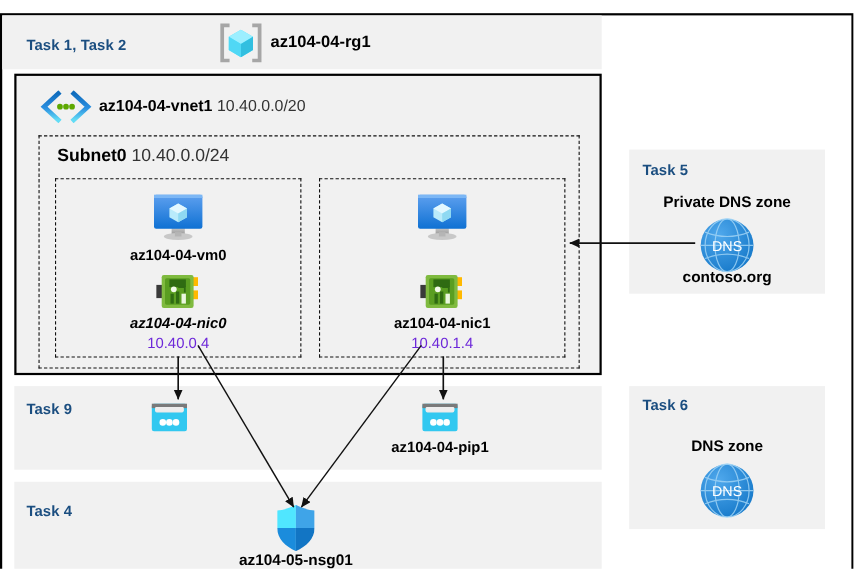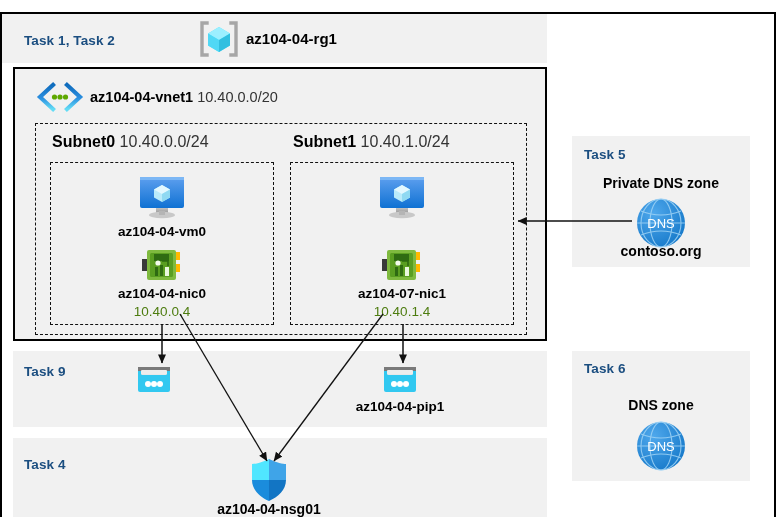--- a/index.html
+++ b/index.html
@@ -20,21 +20,21 @@
   
   .dashbox{position:absolute;box-sizing:border-box;border:1.6px dashed #111;}
   .subnet-title{position:absolute;white-space:nowrap;font-size:16px;color:#222;}
   .subnet-title b{color:#000;font-weight:bold;}
   .subnet-title span.cidr{font-weight:normal;color:#333;}
 
   
   .nodelabel{position:absolute;text-align:center;white-space:nowrap;
              font-weight:bold;font-size:13.5px;color:#000;}
   .nodesub{position:absolute;text-align:center;white-space:nowrap;
-           font-weight:normal;font-size:13.5px;color:#4d7c0f;}
+           font-weight:normal;font-size:13.5px;color:#6d28d9;}
   .icon{position:absolute;}
 
   
   #vnet-title{position:absolute;white-space:nowrap;font-size:14.5px;color:#333;}
   #vnet-title b{color:#000;font-weight:bold;}
 
   
   #rg-title{position:absolute;white-space:nowrap;font-size:15px;
             font-weight:bold;color:#000;}
 
@@ -122,26 +122,23 @@
       <rect x="5" y="2" width="29" height="30" rx="2" fill="#7fba3f"></rect>
       <rect x="8" y="5" width="23" height="24" rx="1.5" fill="#5a9e21"></rect>
       <rect x="12" y="6" width="15" height="7" fill="#2f6b12"></rect>
       <rect x="13" y="19" width="3" height="9" fill="#2f6b12"></rect>
       <rect x="18" y="17" width="3" height="11" fill="#2f6b12"></rect>
       <rect x="23" y="19" width="4" height="9" fill="#eaf7de"></rect>
       <circle cx="16" cy="15" r="2.6" fill="#f2faea"></circle>
       <path d="M20 13 L26 13 L26 18" fill="none" stroke="#2f6b12" stroke-width="1.6"></path>
     </svg>
   </div>
-  <div class="nodelabel" style="left:60px;top:272px;width:200px;">az104-04-nic0</div>
+  <div class="nodelabel" style="left:60px;top:272px;width:200px;font-style:italic;">az104-04-nic0</div>
   <div class="nodesub" style="left:60px;top:290px;width:200px;">10.40.0.4</div>
 
-  <div class="subnet-title" style="left:291px;top:119px;">
-    <b>Subnet1</b><span>&nbsp;</span><span class="cidr">10.40.1.0/24</span>
-  </div>
   <div class="dashbox" style="left:288px;top:148px;width:224px;height:163px;"></div>
 
   <div class="icon" style="left:375px;top:159px;width:50px;height:47px;">
     <svg width="50" height="47" viewBox="0 0 50 47">
       <defs>
         <linearGradient id="vmScreen1" x1="0" y1="0" x2="0" y2="1">
           <stop offset="0%" stop-color="#5ea0ef"></stop>
             <stop offset="100%" stop-color="#0f71d3"></stop>
         </linearGradient>
         <linearGradient id="vmStand1" x1="0" y1="0" x2="0" y2="1">
@@ -168,21 +165,21 @@
       <rect x="5" y="2" width="29" height="30" rx="2" fill="#7fba3f"></rect>
       <rect x="8" y="5" width="23" height="24" rx="1.5" fill="#5a9e21"></rect>
       <rect x="12" y="6" width="15" height="7" fill="#2f6b12"></rect>
       <rect x="13" y="19" width="3" height="9" fill="#2f6b12"></rect>
       <rect x="18" y="17" width="3" height="11" fill="#2f6b12"></rect>
       <rect x="23" y="19" width="4" height="9" fill="#eaf7de"></rect>
       <circle cx="16" cy="15" r="2.6" fill="#f2faea"></circle>
       <path d="M20 13 L26 13 L26 18" fill="none" stroke="#2f6b12" stroke-width="1.6"></path>
     </svg>
   </div>
-  <div class="nodelabel" style="left:300px;top:272px;width:200px;">az104-07-nic1</div>
+  <div class="nodelabel" style="left:300px;top:272px;width:200px;">az104-04-nic1</div>
   <div class="nodesub" style="left:300px;top:290px;width:200px;">10.40.1.4</div>
 
   <div class="panel" style="left:11px;top:337px;width:534px;height:76px;"></div>
   <div class="tasklabel" style="left:22px;top:350px;">Task 9</div>
 
   <div class="icon" style="left:134px;top:350px;width:36px;height:32px;">
     <svg width="36" height="32" viewBox="0 0 36 32">
       <rect x="2" y="3" width="32" height="25" rx="2" fill="#32c8f0"></rect>
       <rect x="5" y="6" width="26" height="5" rx="1.5" fill="#e8e8e8"></rect>
       <rect x="2" y="3" width="32" height="4" fill="#7a7a7a"></rect>
@@ -217,21 +214,21 @@
         </clipPath>
       </defs>
       <g clip-path="url(#shieldClip)">
         <rect x="0" y="0" width="21" height="23" fill="#50e6ff"></rect>
         <rect x="21" y="0" width="21" height="23" fill="#3fa4e8"></rect>
         <rect x="0" y="23" width="21" height="23" fill="#1b8cdc"></rect>
         <rect x="21" y="23" width="21" height="23" fill="#1275c4"></rect>
       </g>
     </svg>
   </div>
-  <div class="nodelabel" style="left:177px;top:487px;width:180px;font-size:14px;">az104-04-nsg01</div>
+  <div class="nodelabel" style="left:177px;top:487px;width:180px;font-size:14px;">az104-05-nsg01</div>
 
   <div class="panel" style="left:570px;top:122px;width:178px;height:131px;"></div>
   <div class="tasklabel" style="left:582px;top:133px;">Task 5</div>
   <div class="nodelabel" style="left:570px;top:161px;width:178px;font-size:14px;">Private DNS zone</div>
 
   <div class="icon" style="left:633px;top:183px;width:52px;height:52px;">
     <svg width="52" height="52" viewBox="0 0 52 52">
       <defs>
         <radialGradient id="dnsG1" cx="35%" cy="30%" r="80%">
           <stop offset="0%" stop-color="#4fa8ec"></stop>

